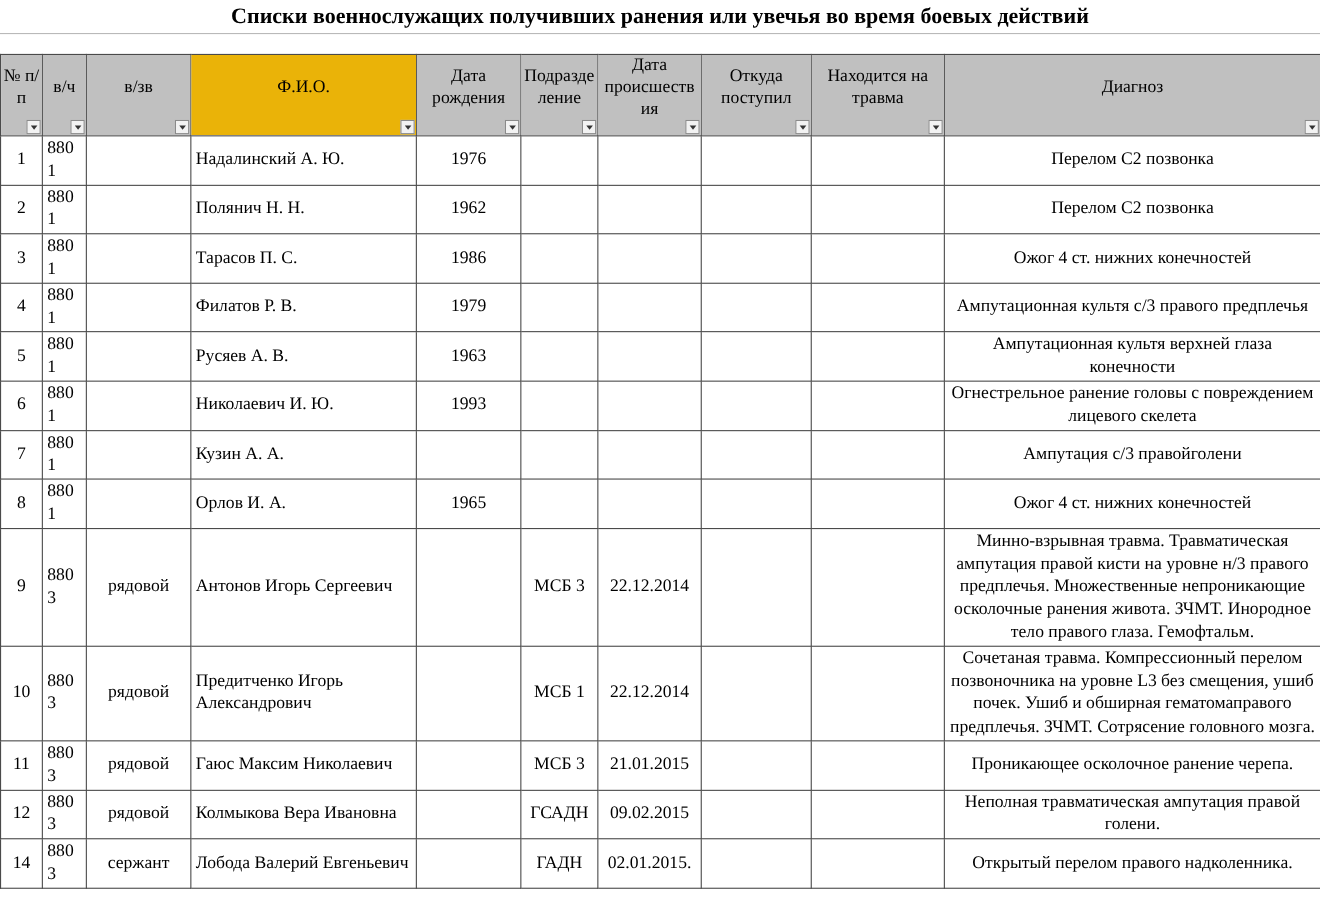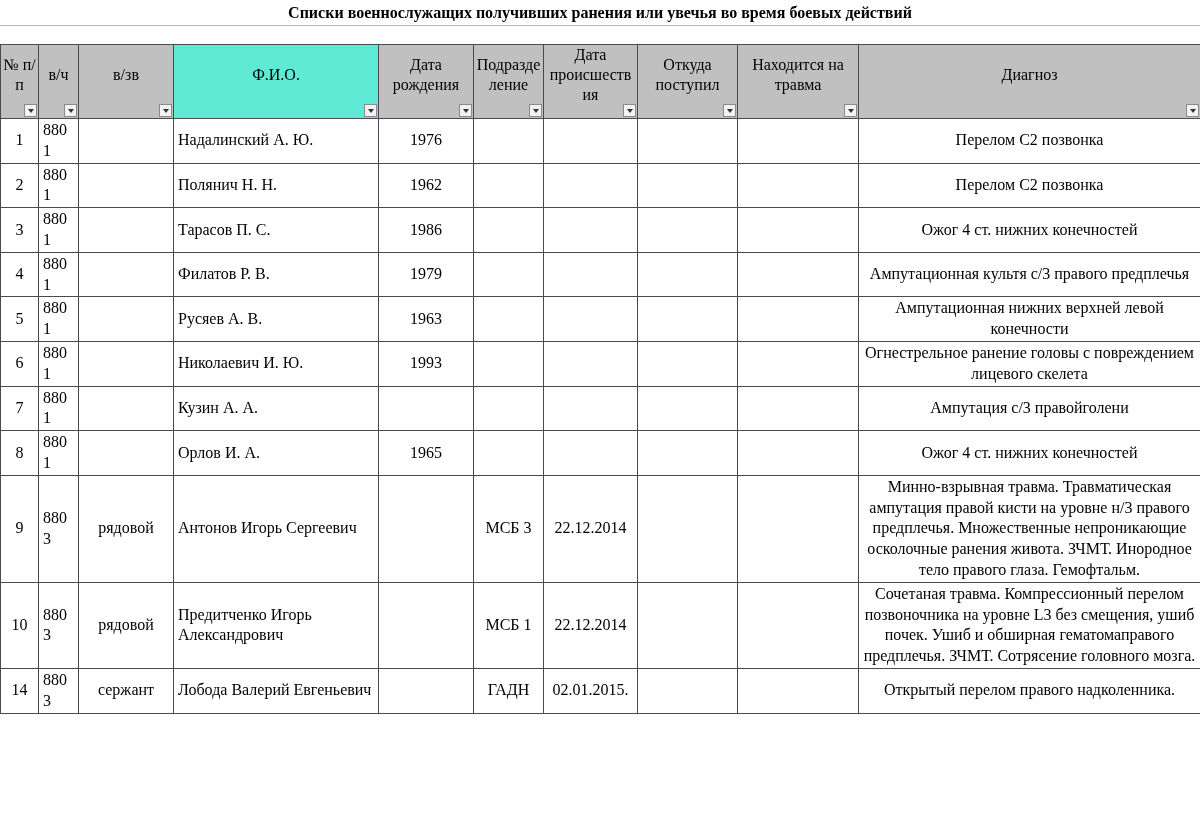--- a/index.html
+++ b/index.html
@@ -3,36 +3,36 @@
 <meta charset="utf-8">
 <style>
   * { box-sizing: border-box; }
   html,body { margin:0; padding:0; }
   body {
     width:1200px; height:822px; overflow:hidden;
     background:#ffffff; color:#000;
     font-family:"Liberation Serif", serif;
   }
   .title {
-    text-align:center; font-weight:bold; font-size:16px;
+    text-align:center; font-weight:bold; font-size:20px;
     padding:4px 0 3px 0;
     border-bottom:1px solid #b9b9b9;
   }
   table.records {
     border-collapse:collapse; table-layout:fixed;
     width:1200px; margin-top:18px;
   }
   th, td { border:1px solid #4a4a4a; font-size:16px; overflow:hidden; }
   th {
     background:#c0c0c0; font-weight:normal; position:relative;
     height:70px; vertical-align:middle; text-align:center;
     word-wrap:break-word; overflow-wrap:break-word; word-break:break-word;
     padding:0 2px 13px 2px; line-height:1.25;
   }
-  th.white-head { background:#5eead4;text-align:center; }
+  th.white-head { background:#eab308;text-align:center; }
   td {
     padding:1px 4px; vertical-align:middle; text-align:center;
     line-height:1.3; word-wrap:break-word; overflow-wrap:break-word;
   }
   td.c-fio, td.c-unit { text-align:left; }
   tbody tr { height:22px; }
   .filter-btn {
     position:absolute; right:1px; bottom:1px;
     width:13px; height:13px;
     background:#f2f2f2; border:1px solid #8a8a8a;
@@ -150,21 +150,21 @@
       <tr>
         <td class="c-num">5</td>
         <td class="c-unit">8801</td>
         <td class="c-rank"></td>
         <td class="c-fio">Русяев А. В.</td>
         <td class="c-birth_date">1963</td>
         <td class="c-division"></td>
         <td class="c-incident_date"></td>
         <td class="c-arrived_from"></td>
         <td class="c-treatment_location"></td>
-        <td class="c-diagnosis">Ампутационная нижних верхней левой конечности</td>
+        <td class="c-diagnosis">Ампутационная культя верхней глаза конечности</td>
       </tr>
       <tr>
         <td class="c-num">6</td>
         <td class="c-unit">8801</td>
         <td class="c-rank"></td>
         <td class="c-fio">Николаевич И. Ю.</td>
         <td class="c-birth_date">1993</td>
         <td class="c-division"></td>
         <td class="c-incident_date"></td>
         <td class="c-arrived_from"></td>
@@ -211,20 +211,44 @@
         <td class="c-num">10</td>
         <td class="c-unit">8803</td>
         <td class="c-rank">рядовой</td>
         <td class="c-fio">Предитченко Игорь Александрович</td>
         <td class="c-birth_date"></td>
         <td class="c-division">МСБ 1</td>
         <td class="c-incident_date">22.12.2014</td>
         <td class="c-arrived_from"></td>
         <td class="c-treatment_location"></td>
         <td class="c-diagnosis">Сочетаная травма. Компрессионный перелом позвоночника на уровне L3 без смещения, ушиб почек. Ушиб и обширная гематомаправого предплечья. ЗЧМТ. Сотрясение головного мозга.</td>
+      </tr>
+      <tr>
+        <td class="c-num">11</td>
+        <td class="c-unit">8803</td>
+        <td class="c-rank">рядовой</td>
+        <td class="c-fio">Гаюс Максим Николаевич</td>
+        <td class="c-birth_date"></td>
+        <td class="c-division">МСБ 3</td>
+        <td class="c-incident_date">21.01.2015</td>
+        <td class="c-arrived_from"></td>
+        <td class="c-treatment_location"></td>
+        <td class="c-diagnosis">Проникающее осколочное ранение черепа.</td>
+      </tr>
+      <tr>
+        <td class="c-num">12</td>
+        <td class="c-unit">8803</td>
+        <td class="c-rank">рядовой</td>
+        <td class="c-fio">Колмыкова Вера Ивановна</td>
+        <td class="c-birth_date"></td>
+        <td class="c-division">ГСАДН</td>
+        <td class="c-incident_date">09.02.2015</td>
+        <td class="c-arrived_from"></td>
+        <td class="c-treatment_location"></td>
+        <td class="c-diagnosis">Неполная травматическая ампутация правой голени.</td>
       </tr>
       <tr>
         <td class="c-num">14</td>
         <td class="c-unit">8803</td>
         <td class="c-rank">сержант</td>
         <td class="c-fio">Лобода Валерий Евгеньевич</td>
         <td class="c-birth_date"></td>
         <td class="c-division">ГАДН</td>
         <td class="c-incident_date">02.01.2015.</td>
         <td class="c-arrived_from"></td>

